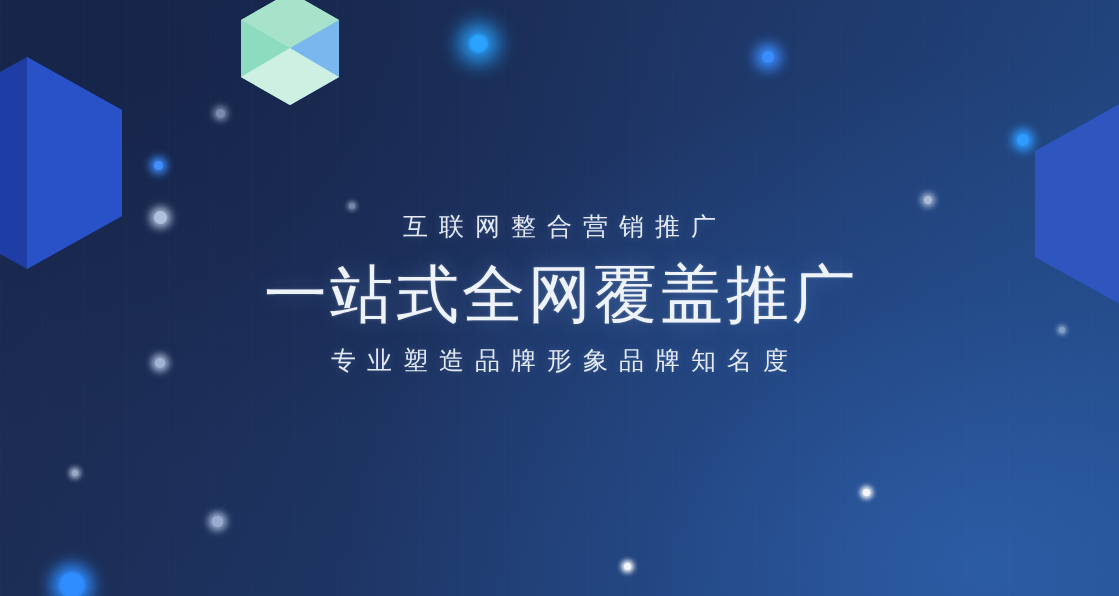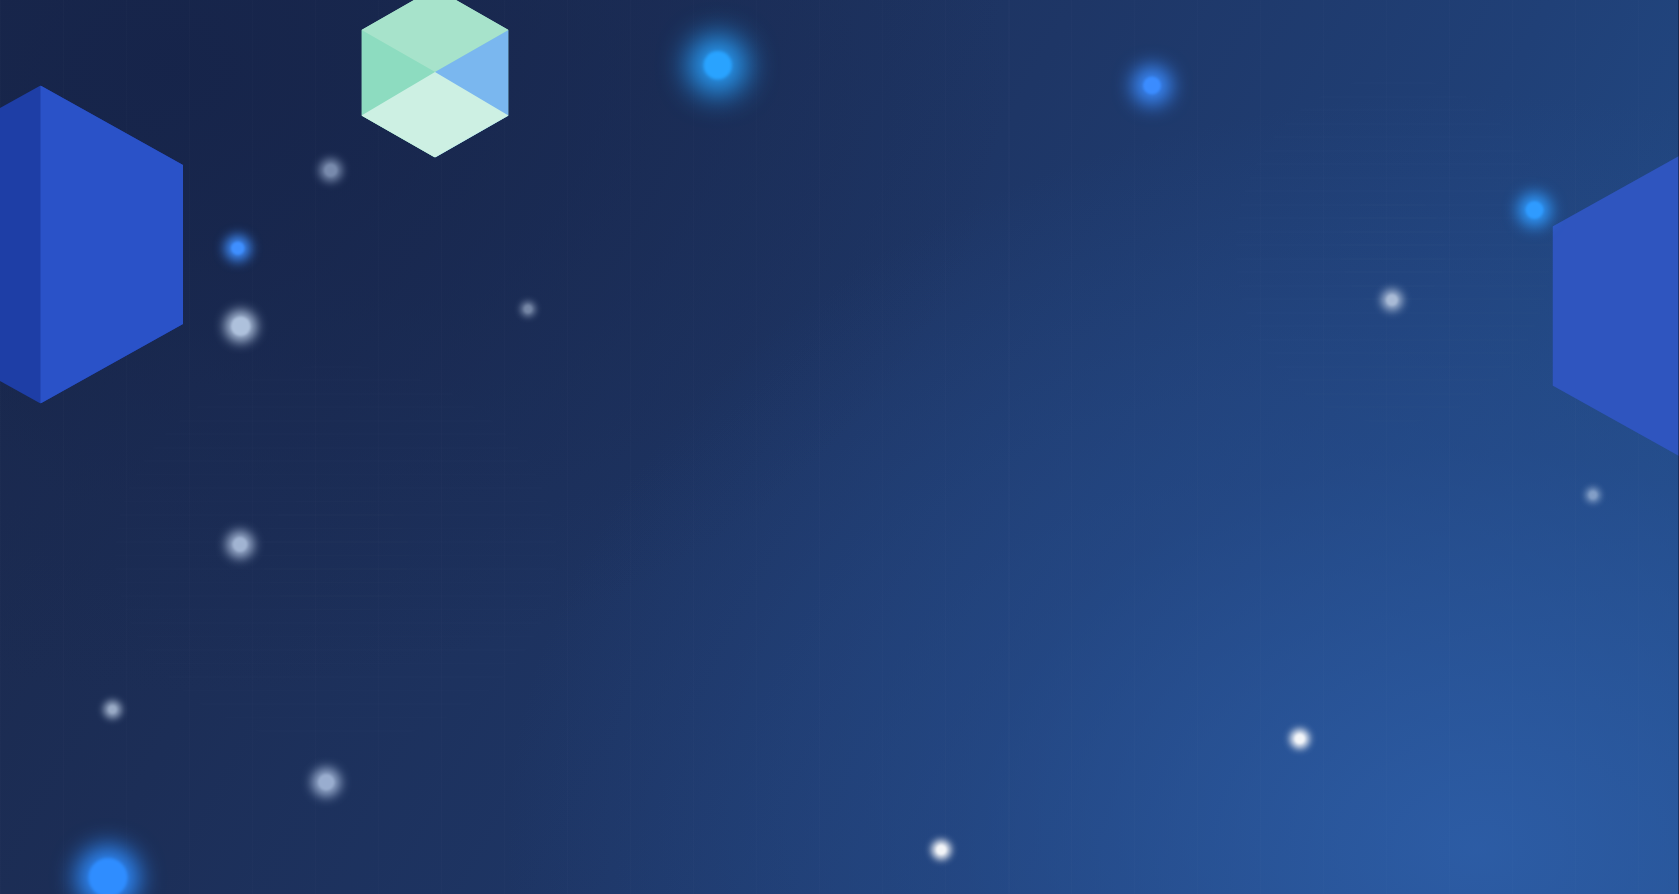--- a/index.html
+++ b/index.html
@@ -142,14 +142,19 @@
       <div class="dot" style="left: 155px; top: 358px; width: 10px; height: 10px; background: rgb(195, 214, 242); opacity: 0.8; box-shadow: rgb(195, 214, 242) 0px 0px 7px 4px; filter: blur(0.7px);"></div>
       <div class="dot" style="left: 72px; top: 470px; width: 6px; height: 6px; background: rgb(207, 224, 246); opacity: 0.7; box-shadow: rgb(207, 224, 246) 0px 0px 5px 3px; filter: blur(0.7px);"></div>
       <div class="dot" style="left: 211.5px; top: 515.5px; width: 11px; height: 11px; background: rgb(185, 205, 236); opacity: 0.8; box-shadow: rgb(185, 205, 236) 0px 0px 7px 4px; filter: blur(0.7px);"></div>
       <div class="dot" style="left: 59px; top: 572px; width: 26px; height: 26px; background: rgb(47, 141, 255); opacity: 1; box-shadow: rgb(47, 141, 255) 0px 0px 16px 8px; filter: blur(1.2px);"></div>
       <div class="dot" style="left: 623.5px; top: 562.5px; width: 7px; height: 7px; background: rgb(255, 255, 255); opacity: 0.95; box-shadow: rgb(255, 255, 255) 0px 0px 5px 3px; filter: blur(0.7px);"></div>
       <div class="dot" style="left: 862.5px; top: 488.5px; width: 7px; height: 7px; background: rgb(255, 255, 255); opacity: 0.95; box-shadow: rgb(255, 255, 255) 0px 0px 5px 3px; filter: blur(0.7px);"></div>
       <div class="dot" style="left: 1059px; top: 327px; width: 6px; height: 6px; background: rgb(207, 224, 246); opacity: 0.55; box-shadow: rgb(207, 224, 246) 0px 0px 4px 2px; filter: blur(0.7px);"></div>
       <div class="dot" style="left: 349px; top: 203px; width: 6px; height: 6px; background: rgb(207, 224, 246); opacity: 0.5; box-shadow: rgb(207, 224, 246) 0px 0px 4px 2px; filter: blur(0.7px);"></div>
     </div>
 
+  <div id="text-block">
+    <div id="eyebrow">互联网整合营销推广</div>
+    <div id="headline">一站式全网覆盖推广</div>
+    <div id="subline">专业塑造品牌形象品牌知名度</div>
+  </div>
 
 </div>
 
 </body></html>

